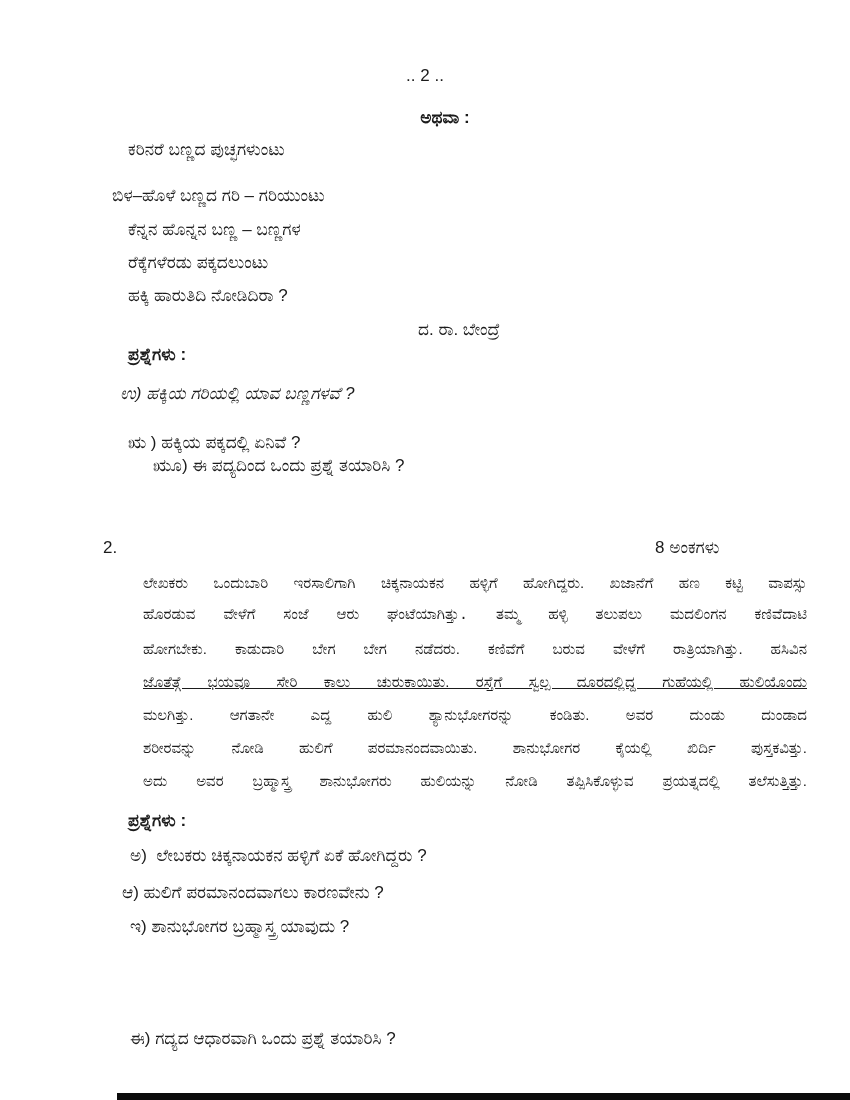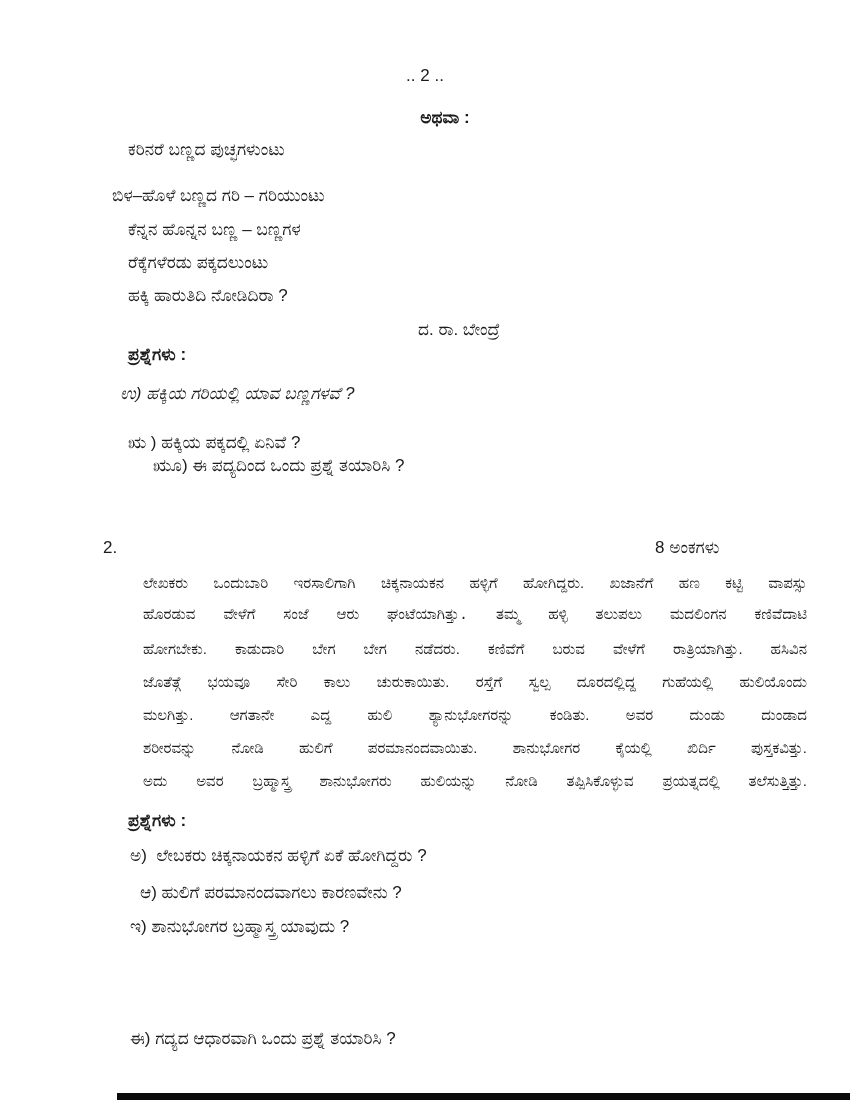--- a/index.html
+++ b/index.html
@@ -61,27 +61,27 @@
   <div class="t" style="top:382px; left:120px;font-style:italic;">ಉ) ಹಕ್ಕಿಯ ಗರಿಯಲ್ಲಿ ಯಾವ ಬಣ್ಣಗಳವೆ ?</div>
   <div class="t" style="top:431px; left:128px;">ಋ ) ಹಕ್ಕಿಯ ಪಕ್ಕದಲ್ಲಿ ಏನಿವೆ ?</div>
   <div class="t" style="top:454px; left:128px;margin-left:25px;">ಋೂ) ಈ ಪದ್ಯದಿಂದ ಒಂದು ಪ್ರಶ್ನೆ ತಯಾರಿಸಿ ?</div>
 
   <div class="t" style="top:536px; left:103px;">2.</div>
   <div class="t" style="top:536px; left:655px;">8 ಅಂಕಗಳು</div>
 
   <div class="pline" style="top:571px;">ಲೇಖಕರು ಒಂದುಬಾರಿ ಇರಸಾಲಿಗಾಗಿ ಚಿಕ್ಕನಾಯಕನ ಹಳ್ಳಿಗೆ ಹೋಗಿದ್ದರು. ಖಜಾನೆಗೆ ಹಣ ಕಟ್ಟಿ ವಾಪಸ್ಸು</div>
   <div class="pline" style="top:604px;font-family:Liberation Mono, monospace;">ಹೊರಡುವ ವೇಳೆಗೆ ಸಂಜೆ ಆರು ಘಂಟೆಯಾಗಿತ್ತು. ತಮ್ಮ ಹಳ್ಳಿ ತಲುಪಲು ಮದಲಿಂಗನ ಕಣಿವೆದಾಟಿ</div>
   <div class="pline" style="top:637px;">ಹೋಗಬೇಕು. ಕಾಡುದಾರಿ ಬೇಗ ಬೇಗ ನಡೆದರು. ಕಣಿವೆಗೆ ಬರುವ ವೇಳೆಗೆ ರಾತ್ರಿಯಾಗಿತ್ತು. ಹಸಿವಿನ</div>
-  <div class="pline" style="top:670px;">ಜೊತೆತ್ಗೆ ಭಯವೂ ಸೇರಿ ಕಾಲು ಚುರುಕಾಯಿತು. ರಸ್ತೆಗೆ ಸ್ವಲ್ಪ ದೂರದಲ್ಲಿದ್ದ ಗುಹೆಯಲ್ಲಿ ಹುಲಿಯೊಂದು</div>
+  <div class="pline" style="top:670px;text-decoration:underline;">ಜೊತೆತ್ಗೆ ಭಯವೂ ಸೇರಿ ಕಾಲು ಚುರುಕಾಯಿತು. ರಸ್ತೆಗೆ ಸ್ವಲ್ಪ ದೂರದಲ್ಲಿದ್ದ ಗುಹೆಯಲ್ಲಿ ಹುಲಿಯೊಂದು</div>
   <div class="pline" style="top:703px;">ಮಲಗಿತ್ತು. ಆಗತಾನೇ ಎದ್ದ ಹುಲಿ ಶ್ಯಾನುಭೋಗರನ್ನು ಕಂಡಿತು. ಅವರ ದುಂಡು ದುಂಡಾದ</div>
   <div class="pline" style="top:736px;">ಶರೀರವನ್ನು ನೋಡಿ ಹುಲಿಗೆ ಪರಮಾನಂದವಾಯಿತು. ಶಾನುಭೋಗರ ಕೈಯಲ್ಲಿ ಖಿರ್ದಿ ಪುಸ್ತಕವಿತ್ತು.</div>
   <div class="pline" style="top:769px;">ಅದು ಅವರ ಬ್ರಹ್ಮಾಸ್ತ್ರ ಶಾನುಭೋಗರು ಹುಲಿಯನ್ನು ನೋಡಿ ತಪ್ಪಿಸಿಕೊಳ್ಳುವ ಪ್ರಯತ್ನದಲ್ಲಿ ತಲೆಸುತ್ತಿತ್ತು.</div>
 
   <div class="t b" style="top:809px; left:128px;">ಪ್ರಶ್ನೆಗಳು :</div>
 
   <div class="t" style="top:844px; left:130px;">ಅ)  ಲೇಬಕರು ಚಿಕ್ಕನಾಯಕನ ಹಳ್ಳಿಗೆ ಏಕೆ ಹೋಗಿದ್ದರು ?</div>
-  <div class="t" style="top:881px; left:140px;">ಆ) ಹುಲಿಗೆ ಪರಮಾನಂದವಾಗಲು ಕಾರಣವೇನು ?</div>
+  <div class="t" style="top:881px; left:122px;">ಆ) ಹುಲಿಗೆ ಪರಮಾನಂದವಾಗಲು ಕಾರಣವೇನು ?</div>
   <div class="t" style="top:915px; left:130px;">ಇ) ಶಾನುಭೋಗರ ಬ್ರಹ್ಮಾಸ್ತ್ರ ಯಾವುದು ?</div>
   <div class="t" style="top:1001px; left:130px;margin-top:26px;">ಈ) ಗದ್ಯದ ಆಧಾರವಾಗಿ ಒಂದು ಪ್ರಶ್ನೆ ತಯಾರಿಸಿ ?</div>
 
   <div class="bottom-rule"></div>
 
 </div>
 
 </body></html>

